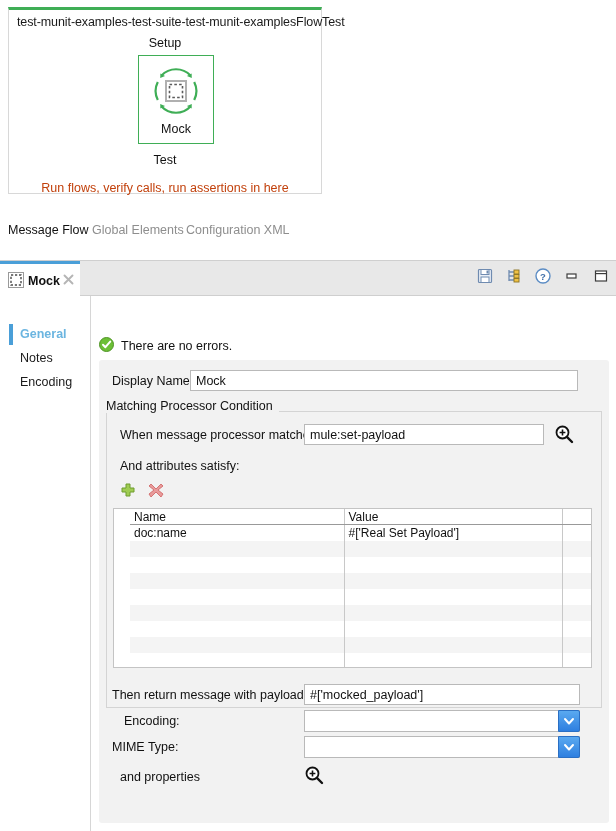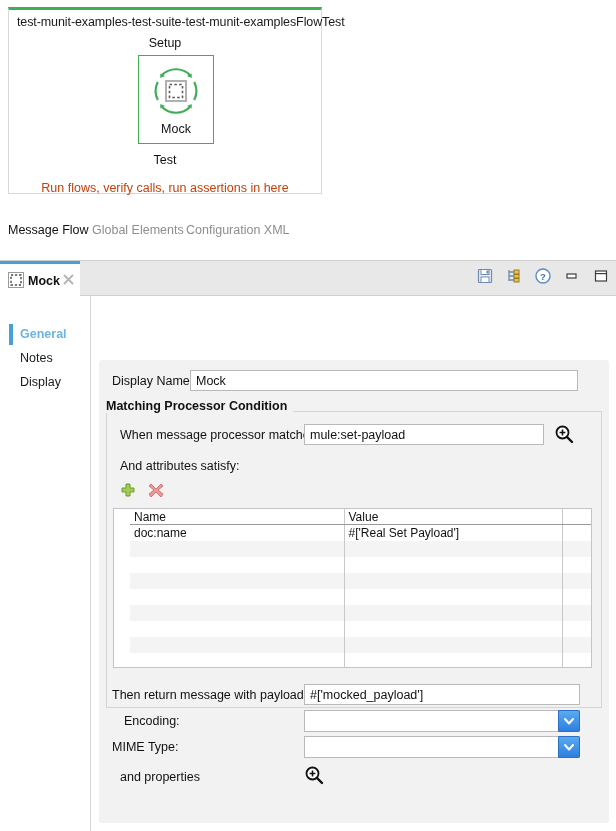--- a/index.html
+++ b/index.html
@@ -293,21 +293,20 @@
     box-sizing: border-box;
   }
   #group-title {
     position: absolute;
     left: 14px;
     top: 103px;
     font-size: 12.5px;
     color: #111;
     background: #f2f2f2;
     padding-right: 6px;
-    font-weight: bold;
   }
   #group-top-line-right {
     position: absolute;
     left: 158px;
     top: 115px;
     width: 352px;
     height: 1px;
     background: #d4d4d4;
   }
 
@@ -515,26 +514,35 @@
   <div id="panel-body">
 
     <div id="side-nav">
       <div class="nav-item" id="nav-notes">
         <span class="nav-label">Notes</span>
       </div>
       <div class="nav-item selected" id="nav-general">
         <span class="nav-label">General</span>
       </div>
       <div class="nav-item" id="nav-metadata">
-        <span class="nav-label">Display</span>
+        <span class="nav-label">Encoding</span>
       </div>
     </div>
 
     <div id="content">
 
+      <div id="status-row">
+        <span>
+          <svg width="15" height="15" viewBox="0 0 15 15">
+            <circle cx="7.5" cy="7.5" r="7" fill="#6cbf36" stroke="#4f9425" stroke-width="1"></circle>
+            <path d="M4,7.8 L6.4,10.2 L11.2,4.6" fill="none" stroke="#ffffff" stroke-width="2" stroke-linecap="round" stroke-linejoin="round"></path>
+          </svg>
+        </span>
+        <span id="status-text">There are no errors.</span>
+      </div>
 
       <div id="content-card"></div>
 
       <div class="field-label" id="lbl-display-name">Display Name:</div>
       <input class="txt-input" id="inp-display-name" type="text" value="Mock" style="">
 
       <div id="group-box"></div>
       <div id="group-top-line-right"></div>
       <div id="group-title">Matching Processor Condition</div>
 

